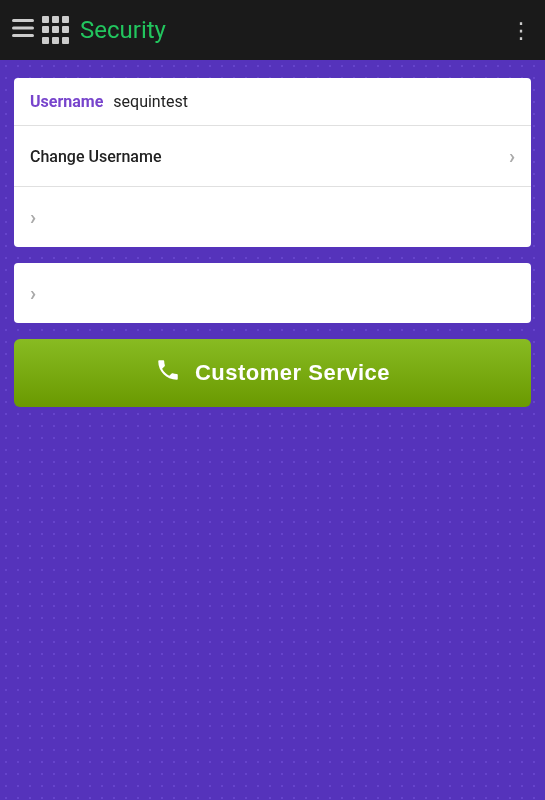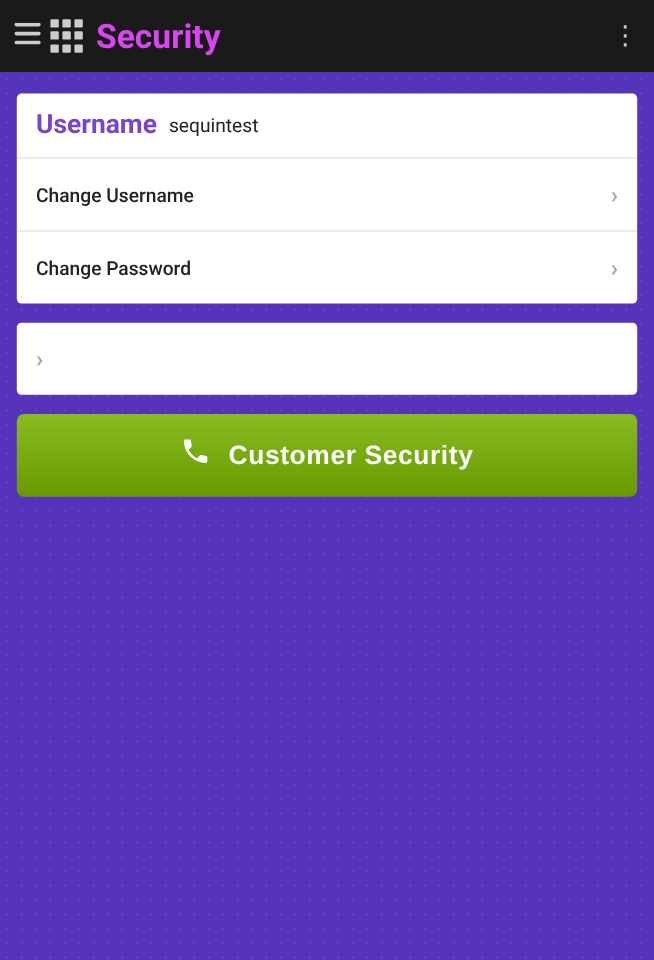--- a/index.html
+++ b/index.html
@@ -40,23 +40,23 @@
 
     .header-grid-icon span {
       display: block;
       width: 7px;
       height: 7px;
       background: #cccccc;
       border-radius: 1px;
     }
 
     .header-title {
-      color: #d946ef;
-      font-size: 28px;
-      font-weight: bold;
+      color: #22c55e;
+      font-size: 24px;
+      font-weight: normal;
       flex: 1;
     }
 
     .header-more-icon {
       color: #cccccc;
       font-size: 22px;
       cursor: pointer;
       position: absolute;
       right: 14px;
       top: 50%;
@@ -84,21 +84,21 @@
     
     .username-row {
       padding: 14px 16px;
       border-bottom: 1px solid #e0e0e0;
       display: flex;
       align-items: center;
     }
 
     .username-label {
       color: #7744cc;
-      font-size: 22px;
+      font-size: 16px;
       font-weight: bold;
       margin-right: 10px;
     }
 
     .username-value {
       color: #222222;
       font-size: 16px;
       text-align: right;
     }
 
@@ -189,34 +189,33 @@
       <span class="username-label">Username</span>
       <span class="username-value">sequintest</span>
     </div>
 
     <div class="menu-row">
       <span class="menu-row-label">Change Username</span>
       <span class="chevron">›</span>
     </div>
 
     <div class="menu-row">
-      <span class="menu-row-label">Change Password</span>
       <span class="chevron">›</span>
     </div>
 
   </div>
 
   <div class="card">
     <div class="menu-row">
       <span class="chevron">›</span>
     </div>
   </div>
 
   <button class="customer-service-btn">
     <span class="phone-icon">
       <svg width="26" height="26" viewBox="0 0 24 24" fill="white">
         <path d="M6.6 10.8c1.4 2.8 3.8 5.1 6.6 6.6l2.2-2.2c.3-.3.7-.4 1-.2 1.1.4 2.3.6 3.6.6.6 0 1 .4 1 1V20c0 .6-.4 1-1 1-9.4 0-17-7.6-17-17 0-.6.4-1 1-1h3.5c.6 0 1 .4 1 1 0 1.3.2 2.5.6 3.6.1.3 0 .7-.2 1L6.6 10.8z"></path>
       </svg>
     </span>
-    <span class="customer-service-label">Customer Security</span>
+    <span class="customer-service-label">Customer Service</span>
   </button>
 
 </div>
 
 </body></html>

